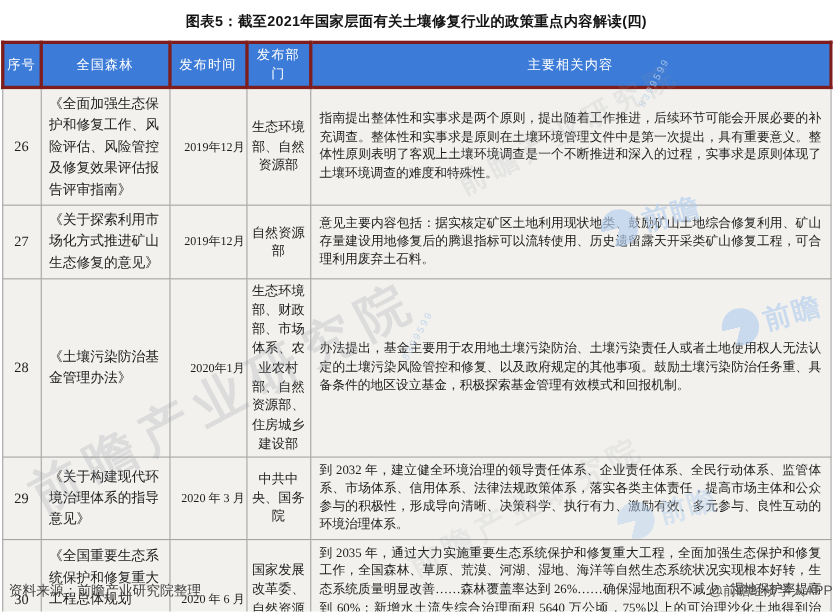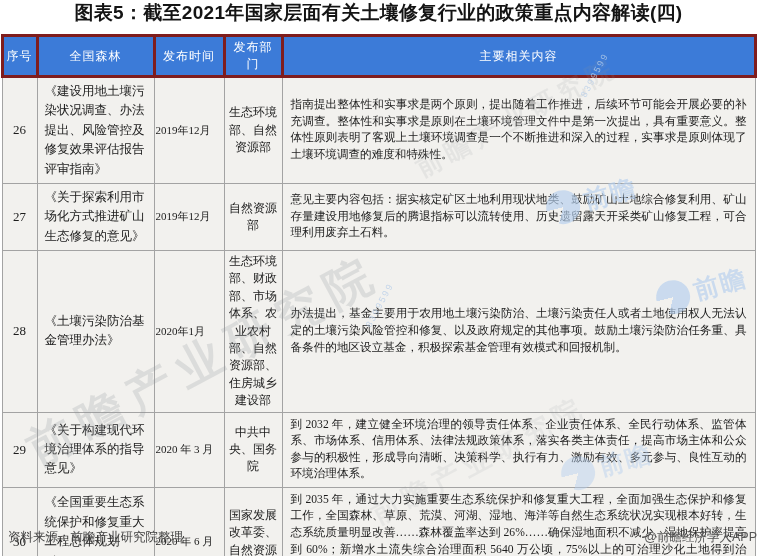--- a/index.html
+++ b/index.html
@@ -6,24 +6,24 @@
   html, body { margin: 0; padding: 0; }
   body {
     width: 757px; height: 556px;
     background: #ffffff;
     position: relative;
     overflow: hidden;
     font-family: "Liberation Sans", "DejaVu Sans", sans-serif;
   }
   .title {
     text-align: center;
-    font-size: 19px;
+    font-size: 13px;
     font-weight: bold;
     color: #141414;
-    padding-top: 0;
+    padding-top: 11px;
     letter-spacing: 0.3px;
     position: relative;
     z-index: 2;
   }
   table.policy {
     border-collapse: collapse;
     table-layout: fixed;
     width: 753px;
     margin: 8px auto 0 auto;
     position: relative;
@@ -41,21 +41,21 @@
   }
   table.policy td {
     border: 1px solid #a3a3a3;
     background: #f2f1ee;
     color: #1c1c1c;
     font-family: "Liberation Serif", "DejaVu Serif", serif;
     vertical-align: middle;
   }
   td.c-no { text-align: center; font-size: 13px; }
   td.c-policy { font-size: 12.5px; padding: 4px 7px; line-height: 1.55; text-align: left; }
-  td.c-date { text-align: left; font-size: 11px; padding: 2px 1px; }
+  td.c-date { text-align: right; font-size: 11px; padding: 2px 1px; }
   td.c-dept { text-align: center; font-size: 12px; padding: 2px 3px; line-height: 1.45; }
   td.c-content { font-size: 11.6px; padding: 4px 8px; line-height: 1.43; text-align: justify; }
   tr.r26 td { height: 84px; }
   tr.r27 td { height: 54px; }
   tr.r28 td { height: 148px; }
   tr.r29 td { height: 70px; margin-top: 28px; }
   tr.r30 td { height: 104px; }
   .footer {
     position: absolute;
     left: 0; right: 0;
@@ -134,21 +134,21 @@
       <th>序号</th>
       <th>全国森林</th>
       <th>发布时间</th>
       <th>发布部门</th>
       <th>主要相关内容</th>
     </tr>
   </thead>
   <tbody>
     <tr class="r26">
       <td class="c-no">26</td>
-      <td class="c-policy">《建设用地土壤污染状况调查、办法提出、风险管控及修复效果评估报告评审指南》</td>
+      <td class="c-policy">《全面加强生态保护和修复工作、风险评估、风险管控及修复效果评估报告评审指南》</td>
       <td class="c-date">2019年12月</td>
       <td class="c-dept">生态环境部、自然资源部</td>
       <td class="c-content">指南提出整体性和实事求是两个原则，提出随着工作推进，后续环节可能会开展必要的补充调查。整体性和实事求是原则在土壤环境管理文件中是第一次提出，具有重要意义。整体性原则表明了客观上土壤环境调查是一个不断推进和深入的过程，实事求是原则体现了土壤环境调查的难度和特殊性。</td>
     </tr>
     <tr class="r27">
       <td class="c-no">27</td>
       <td class="c-policy">《关于探索利用市场化方式推进矿山生态修复的意见》</td>
       <td class="c-date">2019年12月</td>
       <td class="c-dept">自然资源部</td>
       <td class="c-content">意见主要内容包括：据实核定矿区土地利用现状地类、鼓励矿山土地综合修复利用、矿山存量建设用地修复后的腾退指标可以流转使用、历史遗留露天开采类矿山修复工程，可合理利用废弃土石料。</td>

